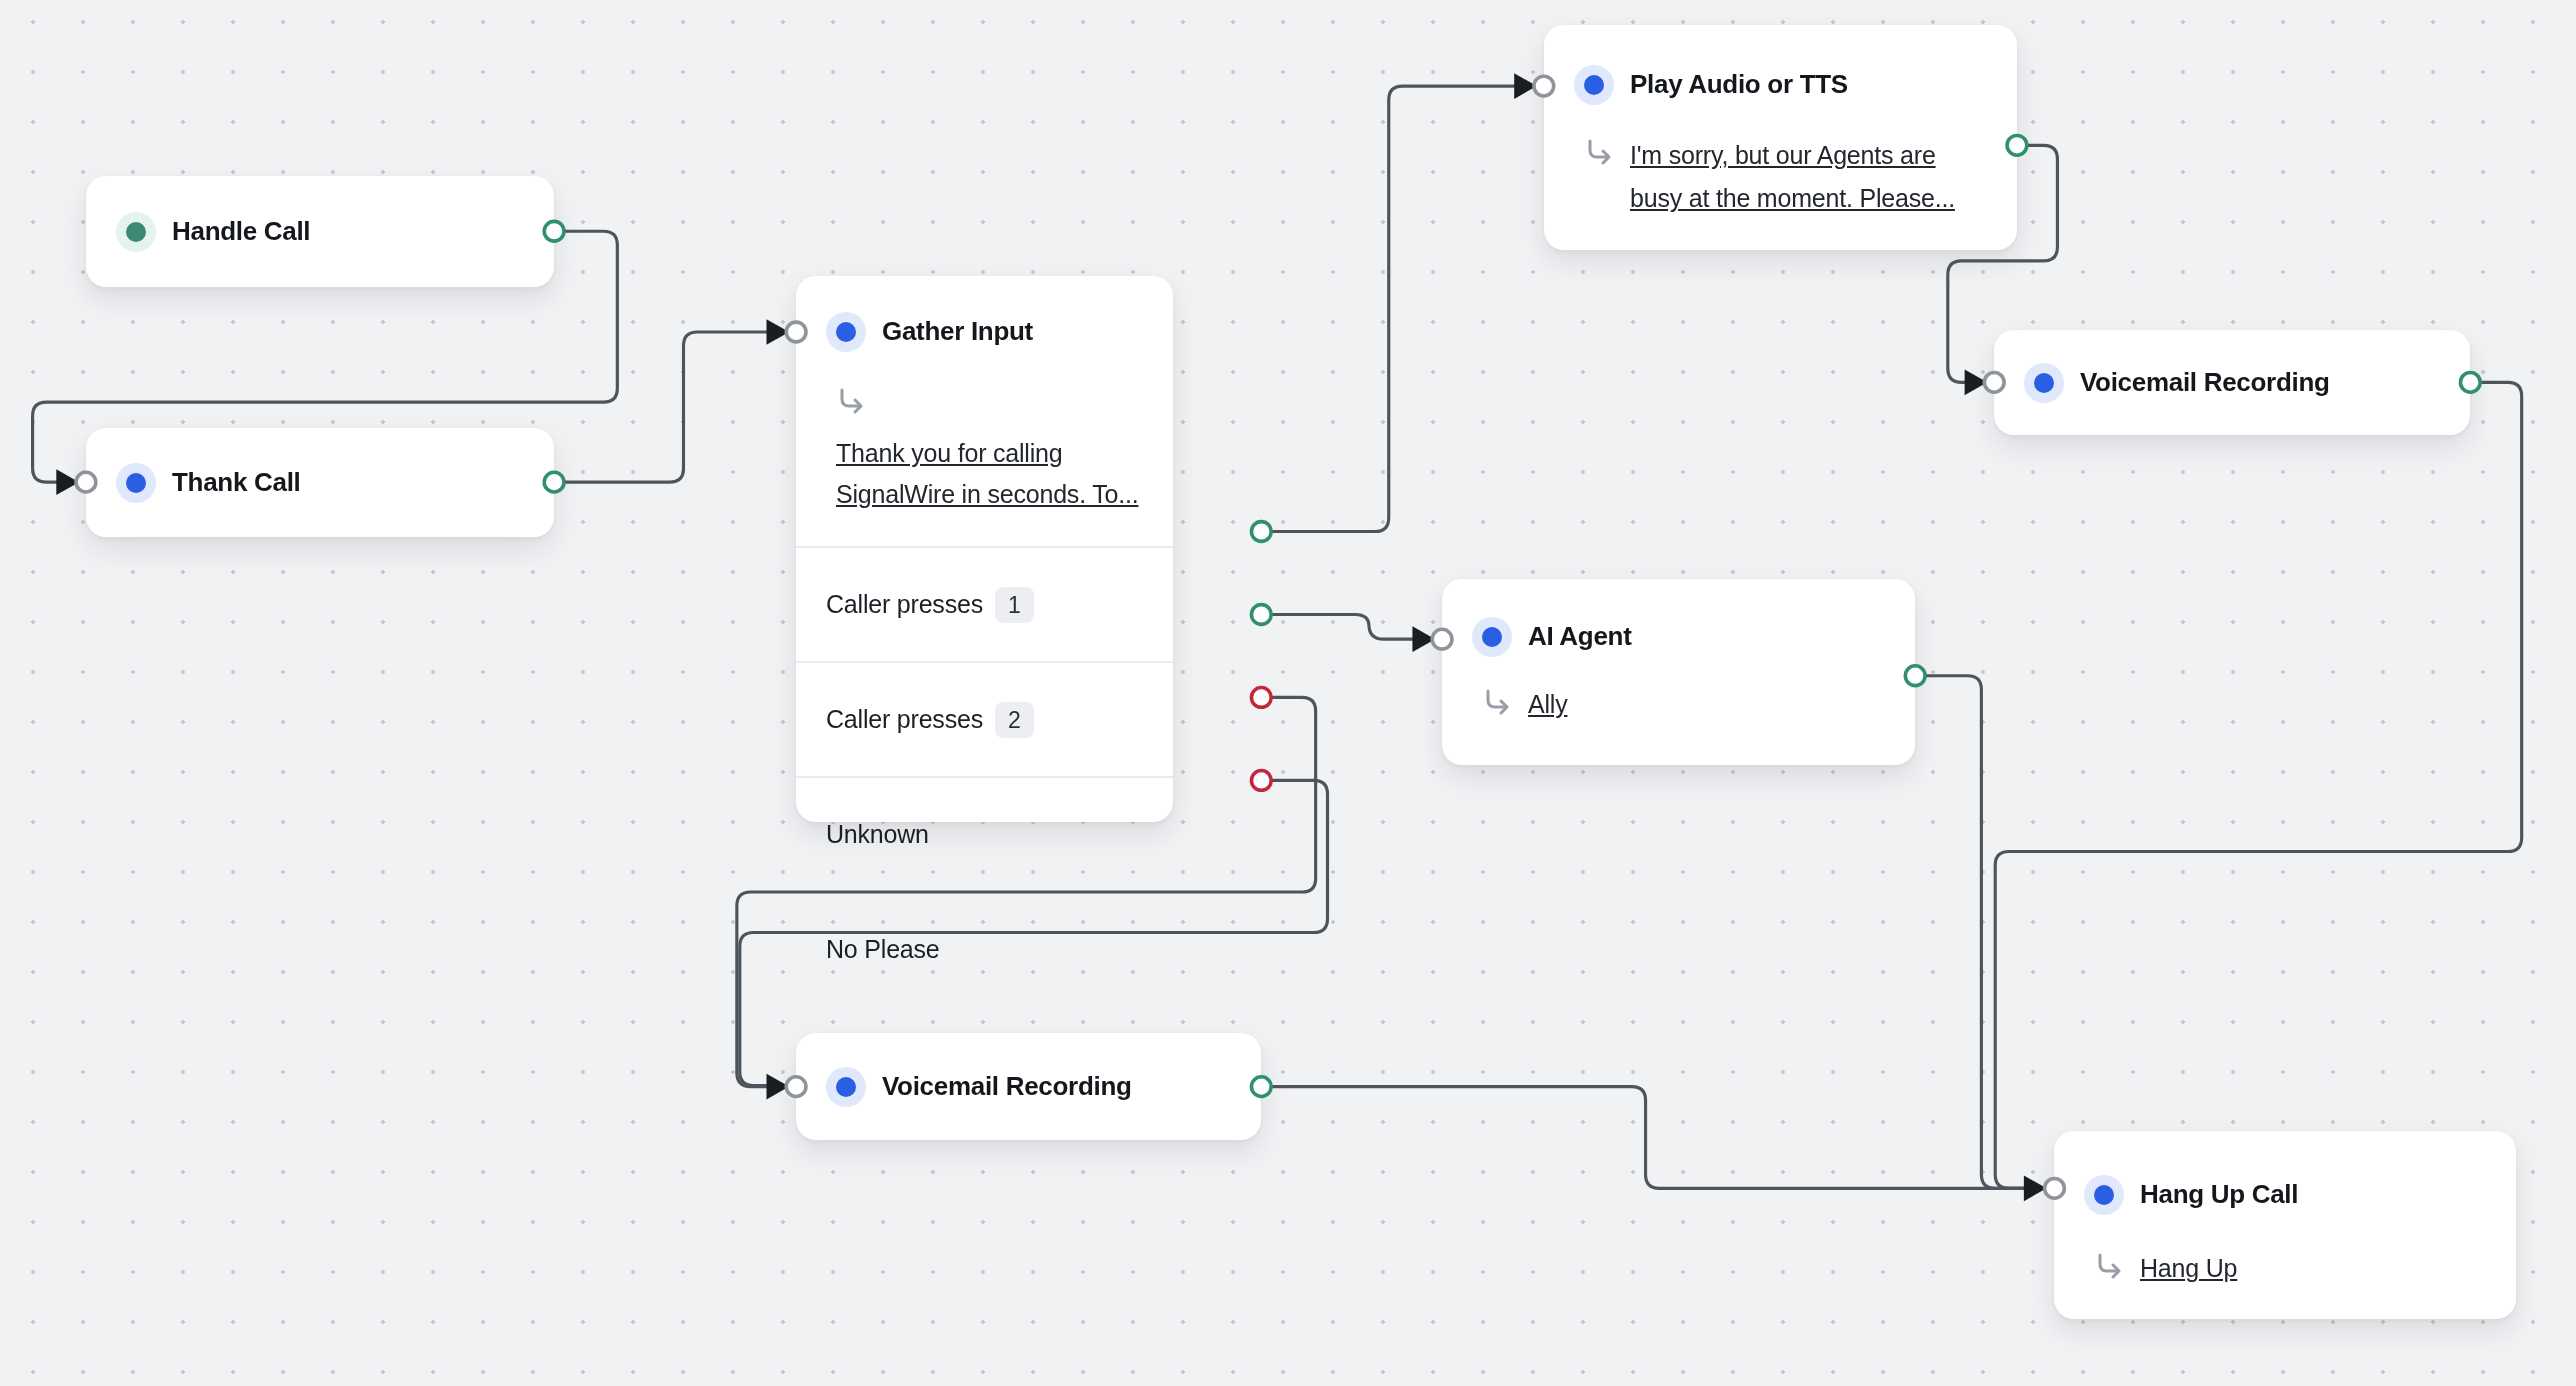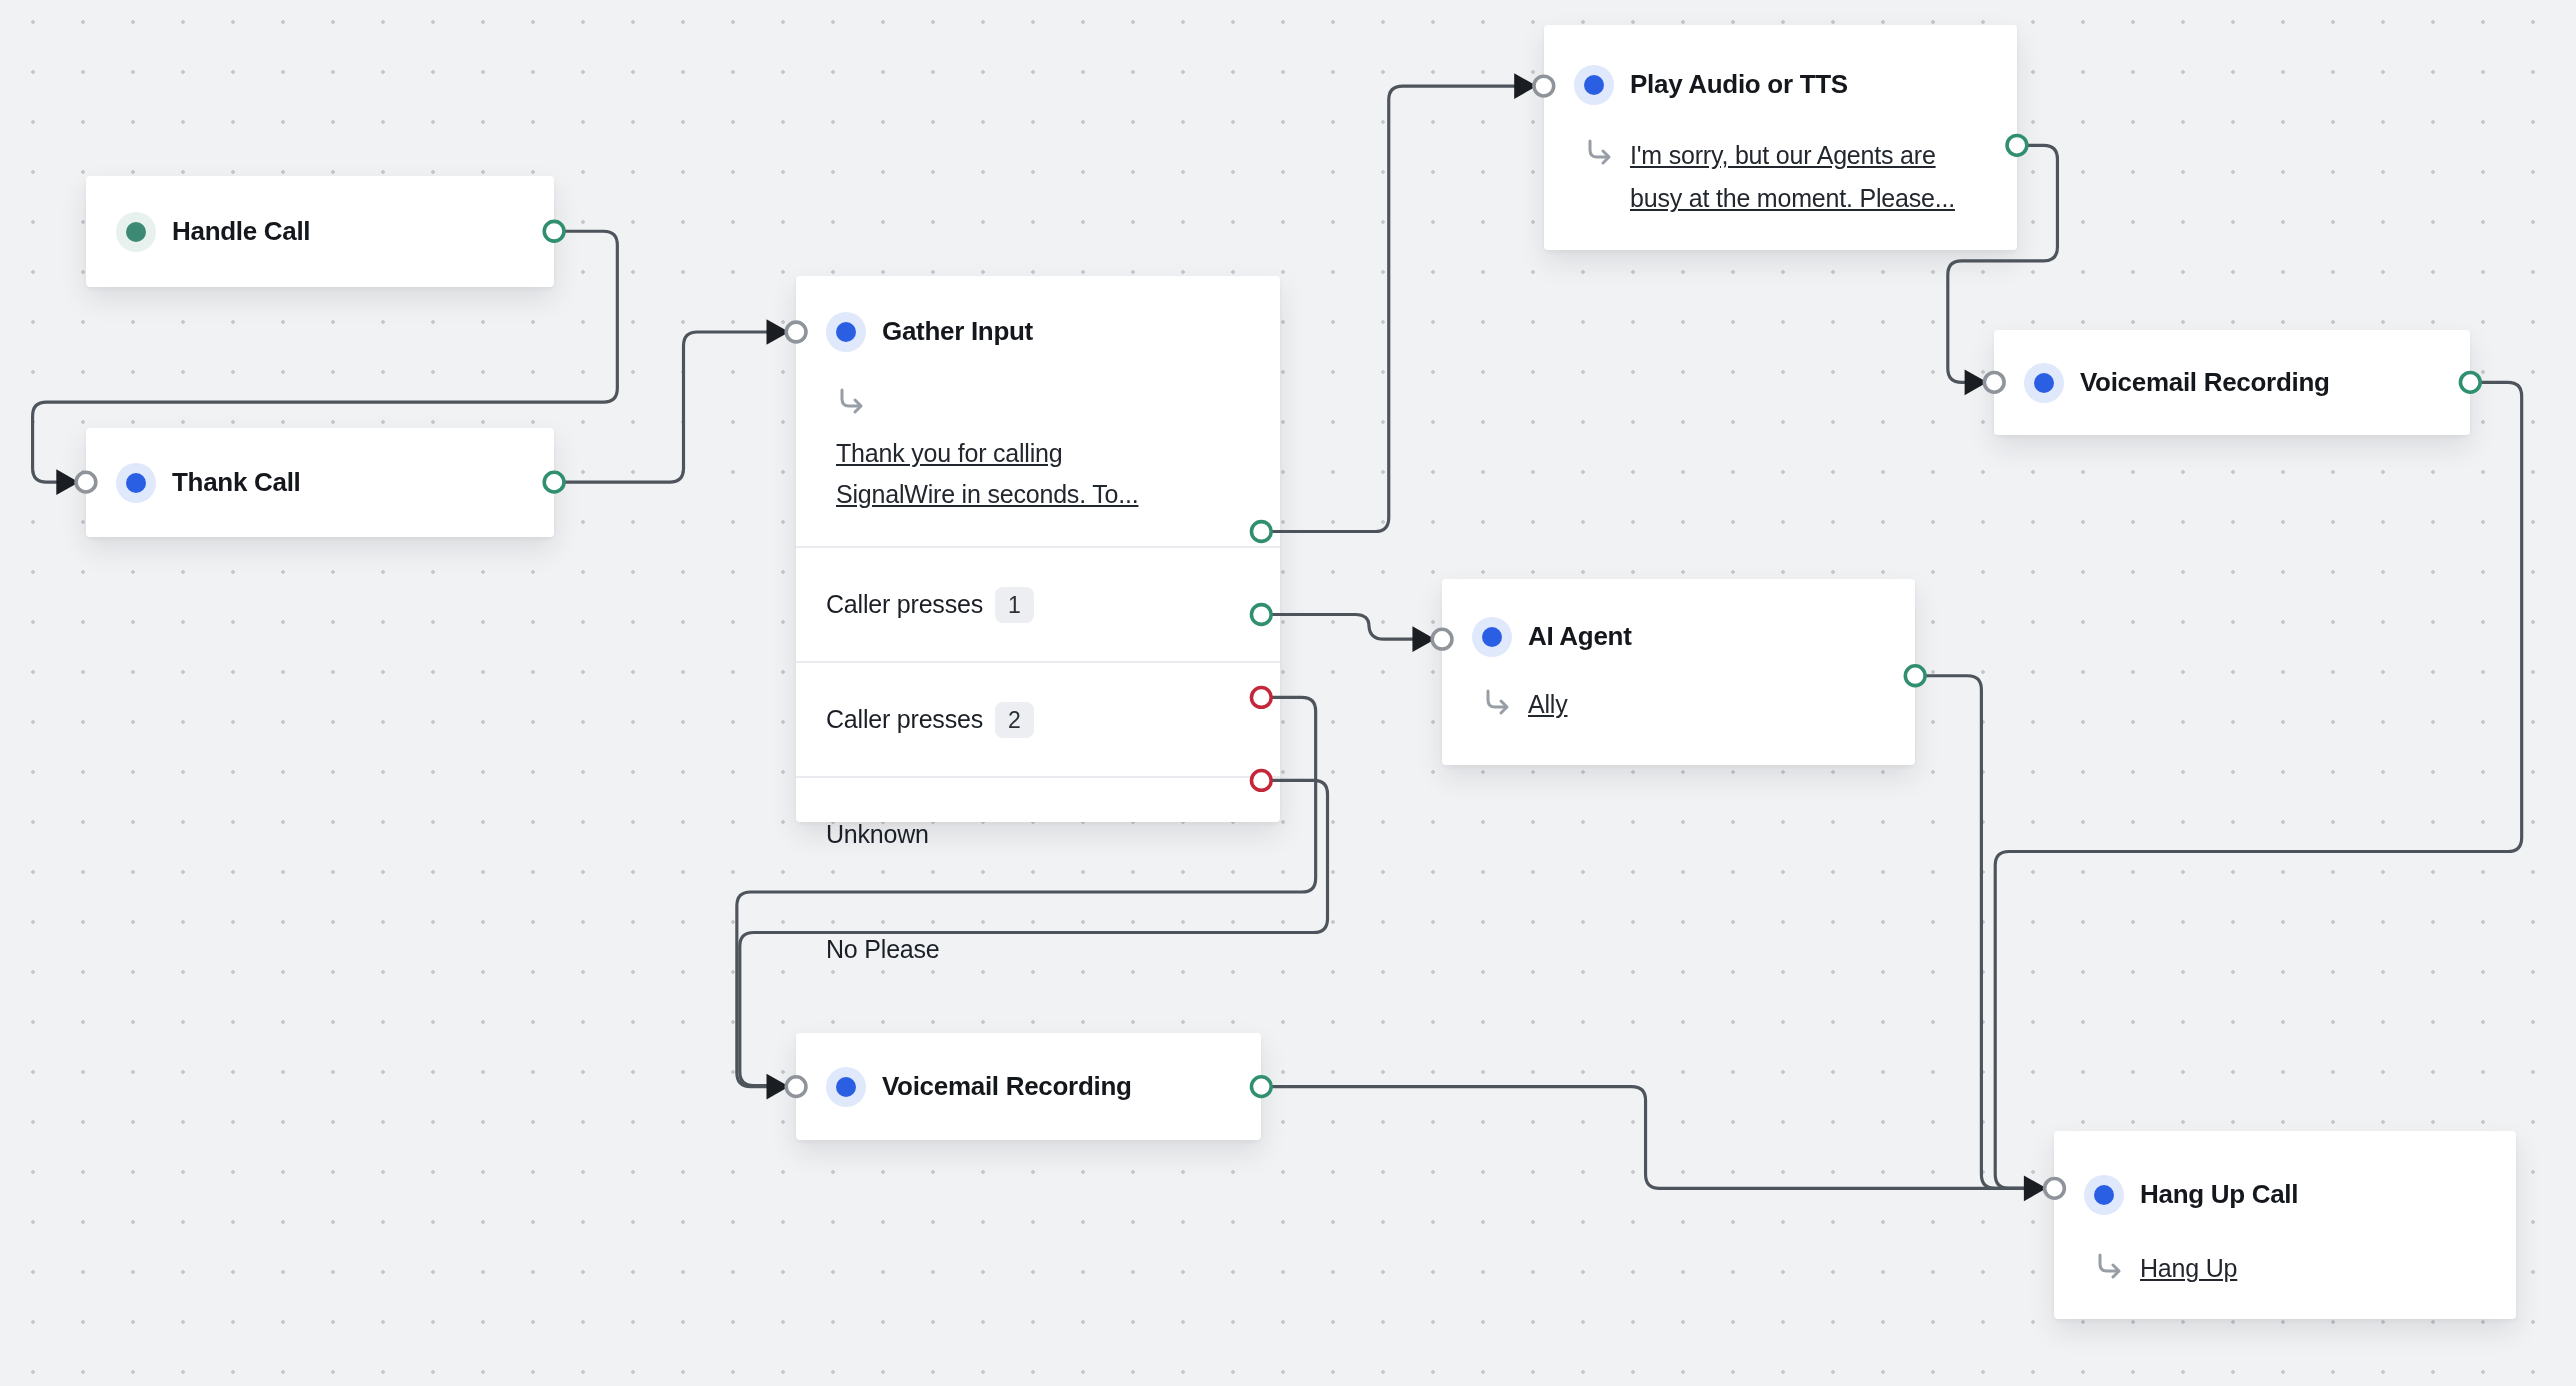--- a/index.html
+++ b/index.html
@@ -5,21 +5,21 @@
   html,body{margin:0;padding:0;}
   body{
     width:2576px;height:1387px;overflow:hidden;position:relative;
     font-family:"Liberation Sans", sans-serif;
     background-color:#f1f2f4;
     background-image:radial-gradient(circle, #c7c9ce 1.6px, transparent 1.9px);
     background-size:50px 50px;
     background-position:8px -3px;
   }
   .node{
-    position:absolute;background:#ffffff;border-radius:4px;
+    position:absolute;background:#ffffff;border-radius:20px;
     box-shadow:0 2px 4px rgba(25,30,40,.05), 0 12px 28px rgba(25,30,40,.10);
     z-index:2;box-sizing:border-box;
   }
   .node-header{display:flex;align-items:center;gap:16px;padding:0 30px;}
   .center-all{height:100%;}
   .halo{width:40px;height:40px;border-radius:50%;flex:0 0 40px;
     display:flex;align-items:center;justify-content:center;}
   .dot{width:20px;height:20px;border-radius:50%;}
   .halo.blue{background:#e0e8fb;}  .dot.blue{background:#2b5fe3;}
   .halo.teal{background:#e7f1ed;}  .dot.teal{background:#3c8a74;}
@@ -50,21 +50,21 @@
 
 <div class="node" data-interactable="true" style="left:86px;top:428px;width:468px;height:109px;">
   <div class="node-header center-all">
     <span class="halo blue" data-interactable="false">
         <span class="dot blue" data-interactable="false"></span>
       </span>
     <span class="title" data-interactable="false">Thank Call</span>
   </div>
 </div>
 
-<div class="node" data-interactable="true" style="left:796px;top:276px;width:484px;height:546px;">
+<div class="node" data-interactable="true" style="left:796px;top:276px;width:377px;height:546px;">
   <div class="node-header" style="padding-top:34px;height:43px;">
     <span class="halo blue" data-interactable="false">
         <span class="dot blue" data-interactable="false"></span>
       </span>
     <span class="title" data-interactable="false">Gather Input</span>
   </div>
   <div class="subtitle" style="margin-top:30px;margin-bottom:31px;flex-direction:column;">
     <svg class="glyph" data-interactable="false" width="30" height="30" viewBox="0 0 30 30" fill="none" stroke="#989ea6" stroke-width="3" stroke-linecap="round" stroke-linejoin="round">
         <path d="M6 3 V12 Q6 19 13 19 H24"></path>
         <path d="M19 13 L25 19 L19 25"></path>

